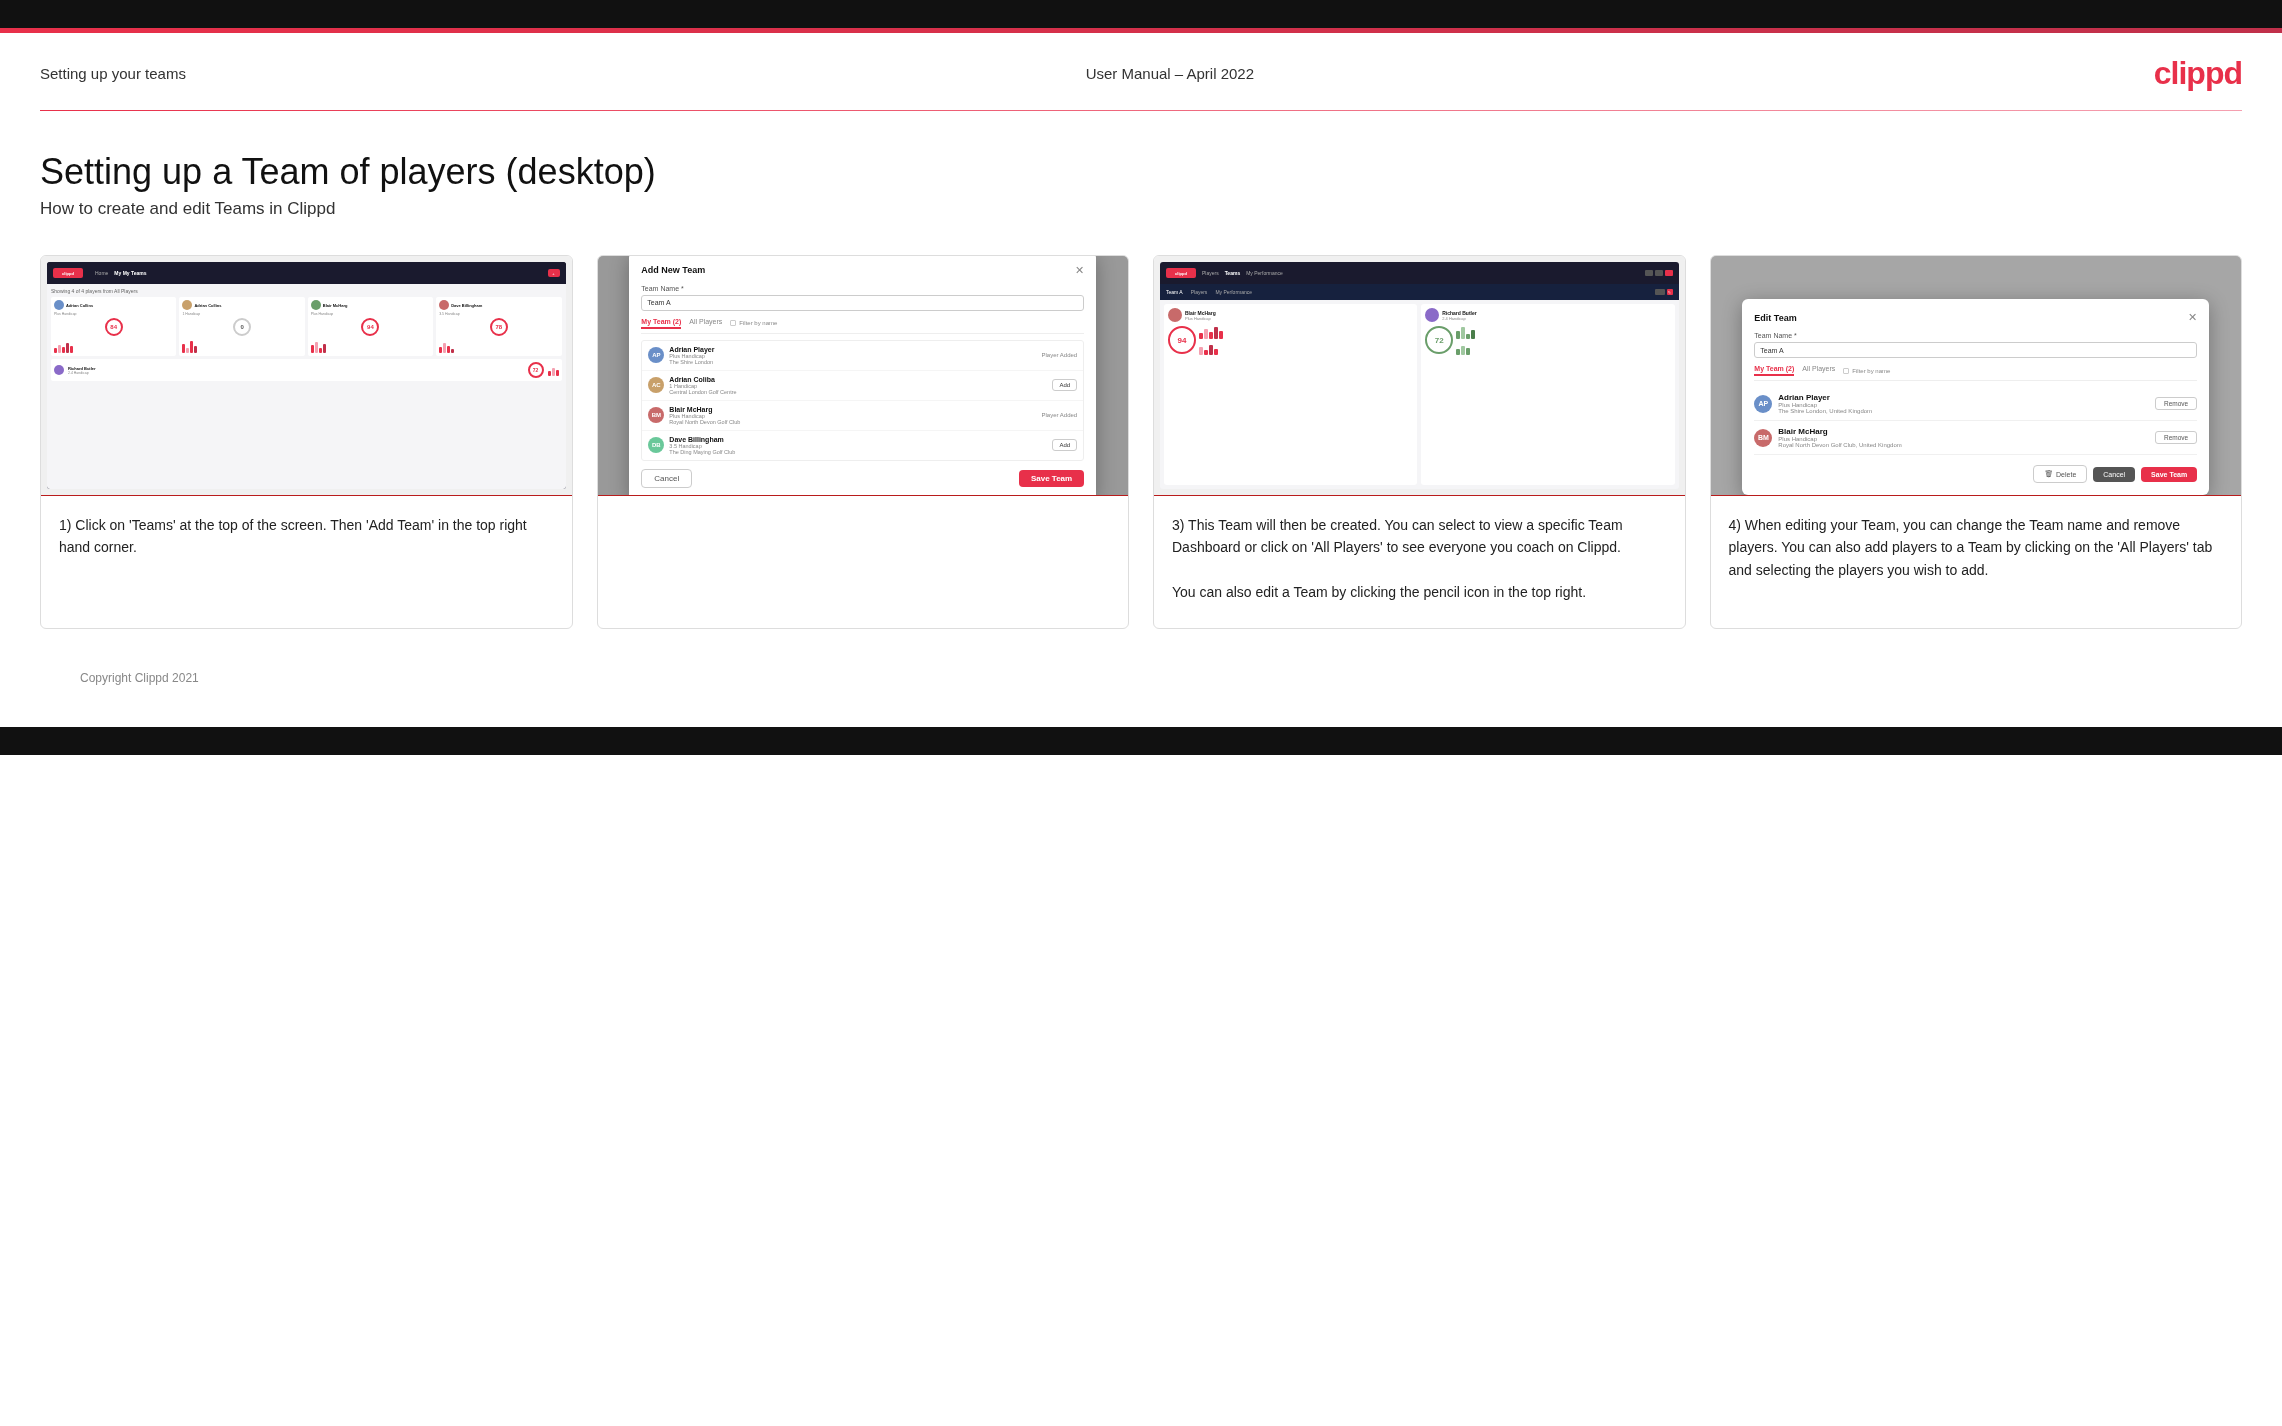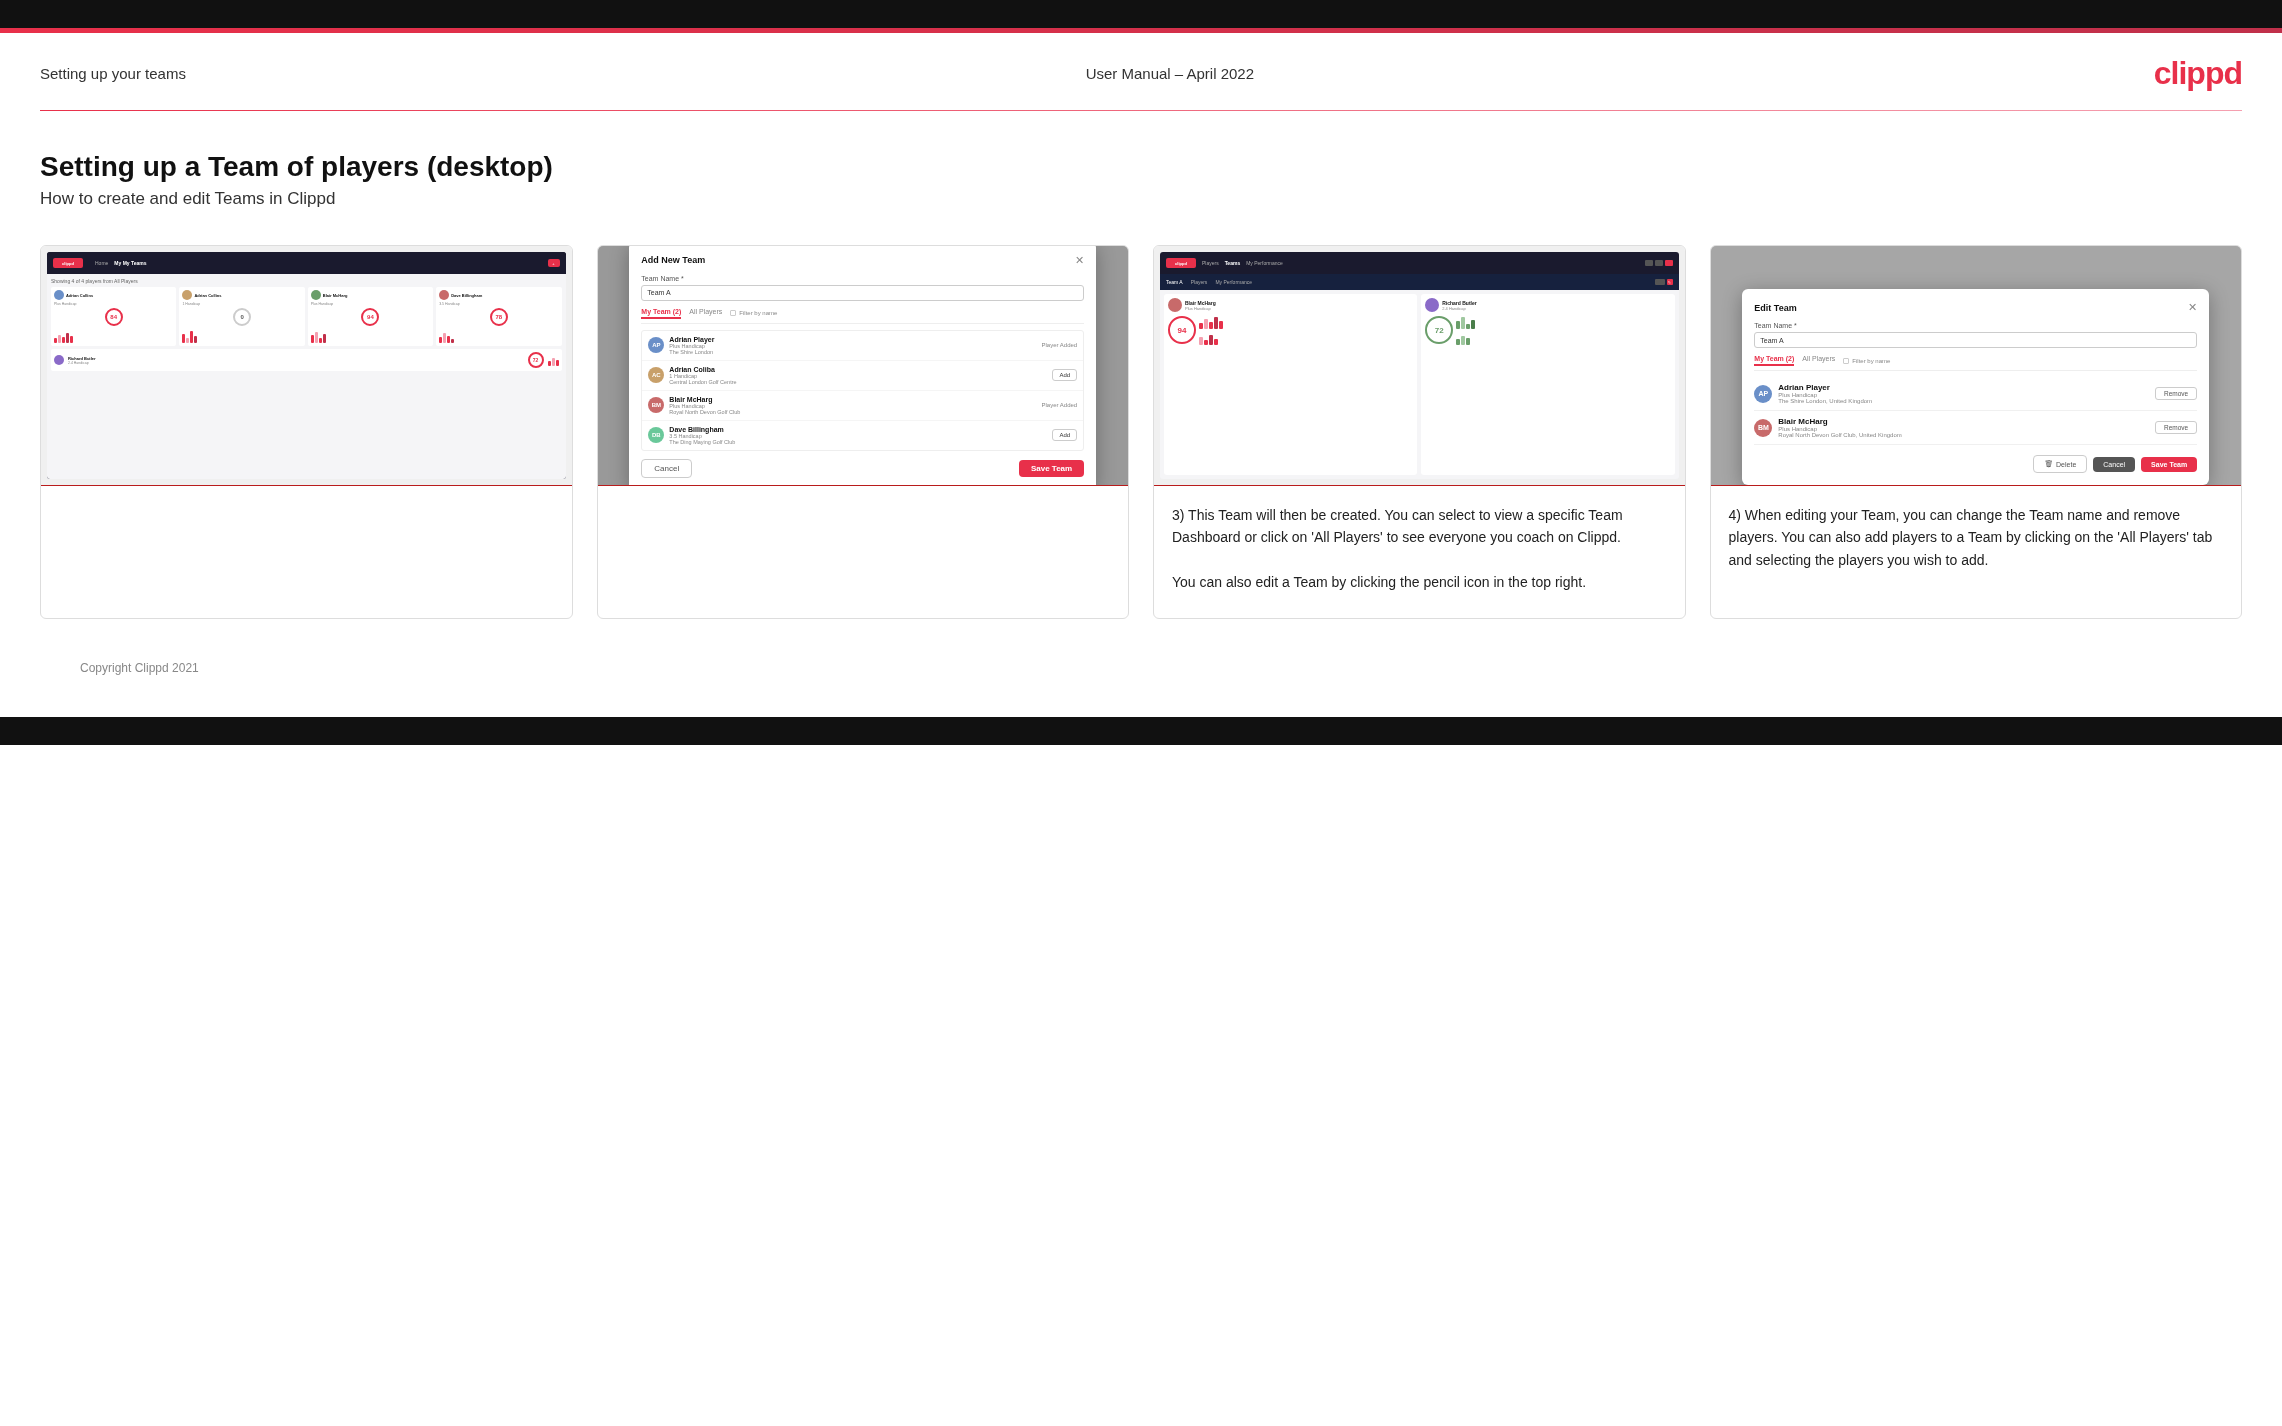--- a/index.html
+++ b/index.html
@@ -52,22 +52,22 @@
       background: linear-gradient(to right, #e8304a, #f5a0b0);
       margin: 0 40px;
     }
 
     
     .page-content {
       padding: 40px 40px 30px 40px;
     }
 
     .page-title {
-      font-size: 28px;
-      font-weight: 700;
+      font-size: 36px;
+      font-weight: 400;
       color: #111;
       margin-bottom: 6px;
     }
     .page-subtitle {
       font-size: 17px;
       color: #333;
       margin-bottom: 36px;
     }
 
     
@@ -518,20 +518,23 @@
               </div>
               <div style="width:16px;height:16px;border-radius:50%;border:2px solid #e8304a;display:flex;align-items:center;justify-content:center;font-size:5px;font-weight:bold;color:#e8304a;margin-left:auto;">72</div>
               <div style="display:flex;gap:1px;align-items:flex-end;height:12px;">
                 <div style="width:3px;height:5px;background:#e8304a;border-radius:1px;"></div>
                 <div style="width:3px;height:8px;background:#f5a0b0;border-radius:1px;"></div>
                 <div style="width:3px;height:6px;background:#e8304a;border-radius:1px;"></div>
               </div>
             </div>
           </div>
         </div>
+      </div>
+      <div class="card-body">
+        <p>1) Click on 'Teams' at the top of the screen. Then 'Add Team' in the top right hand corner.</p>
       </div>
     </div>
 
     <div class="card">
       <div class="card-screenshot ss2">
         <div class="modal-box">
           <div class="modal-header">
             <span class="modal-title">Add New Team</span>
             <span class="modal-close">✕</span>
           </div>

